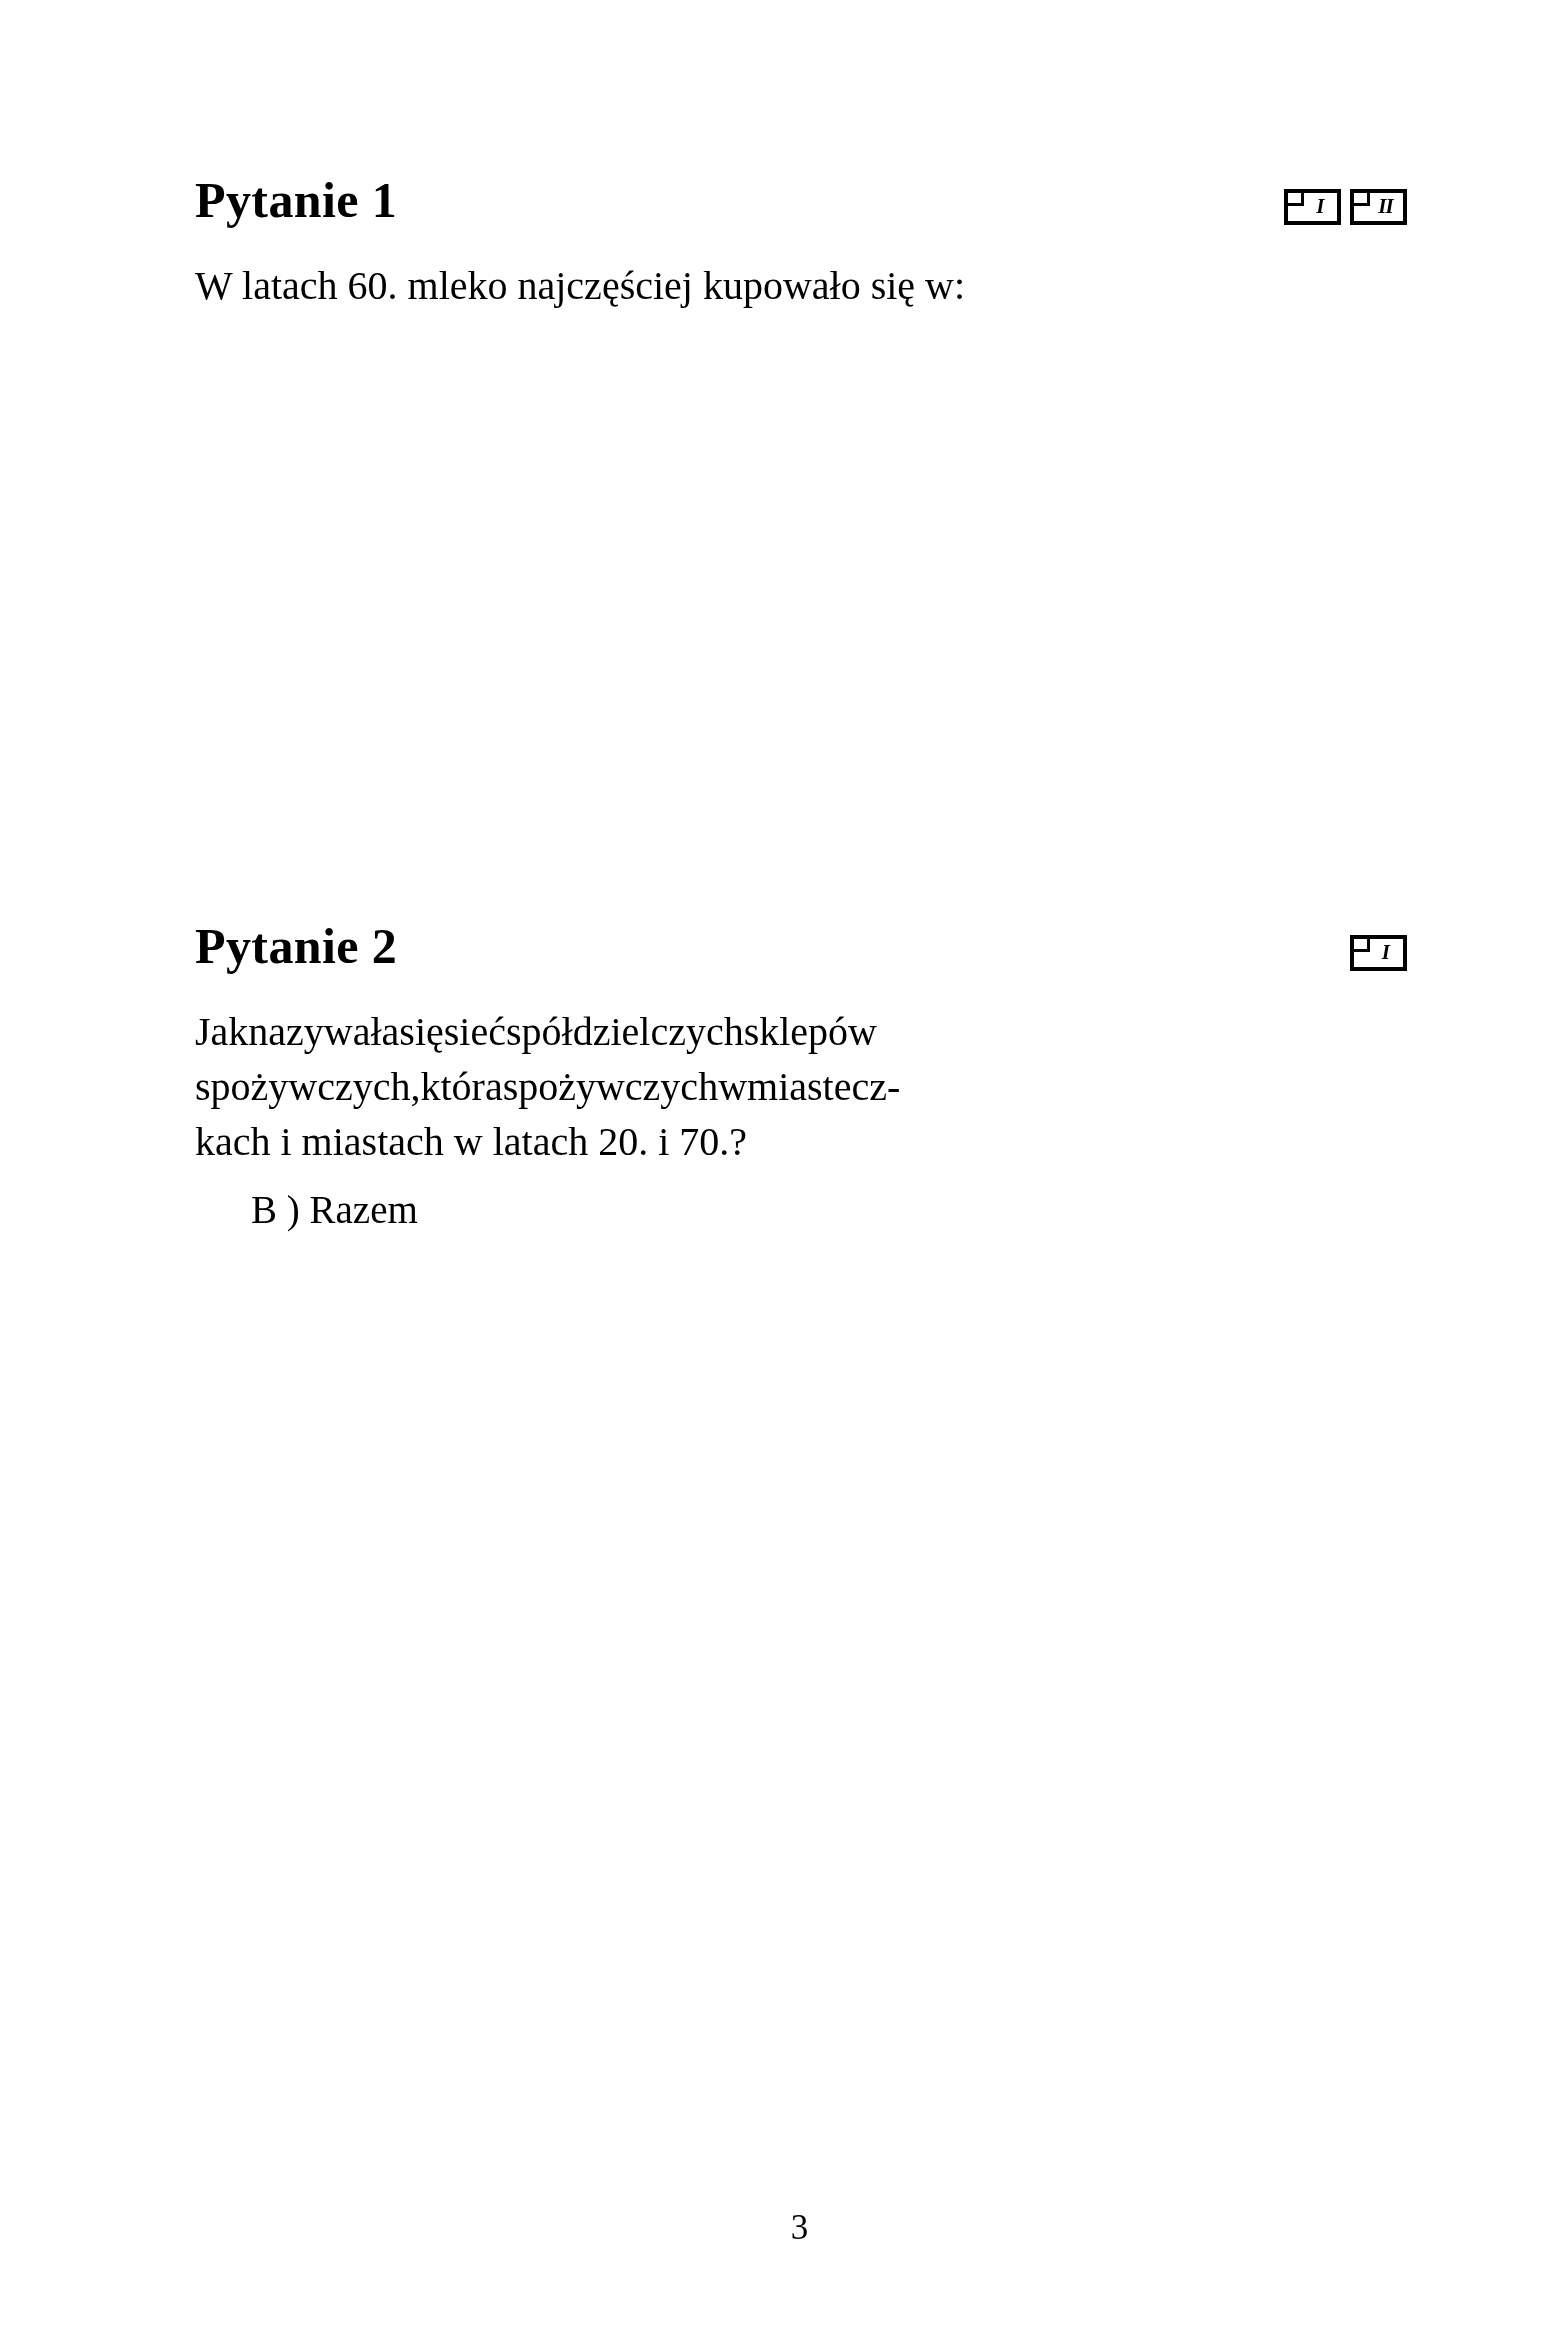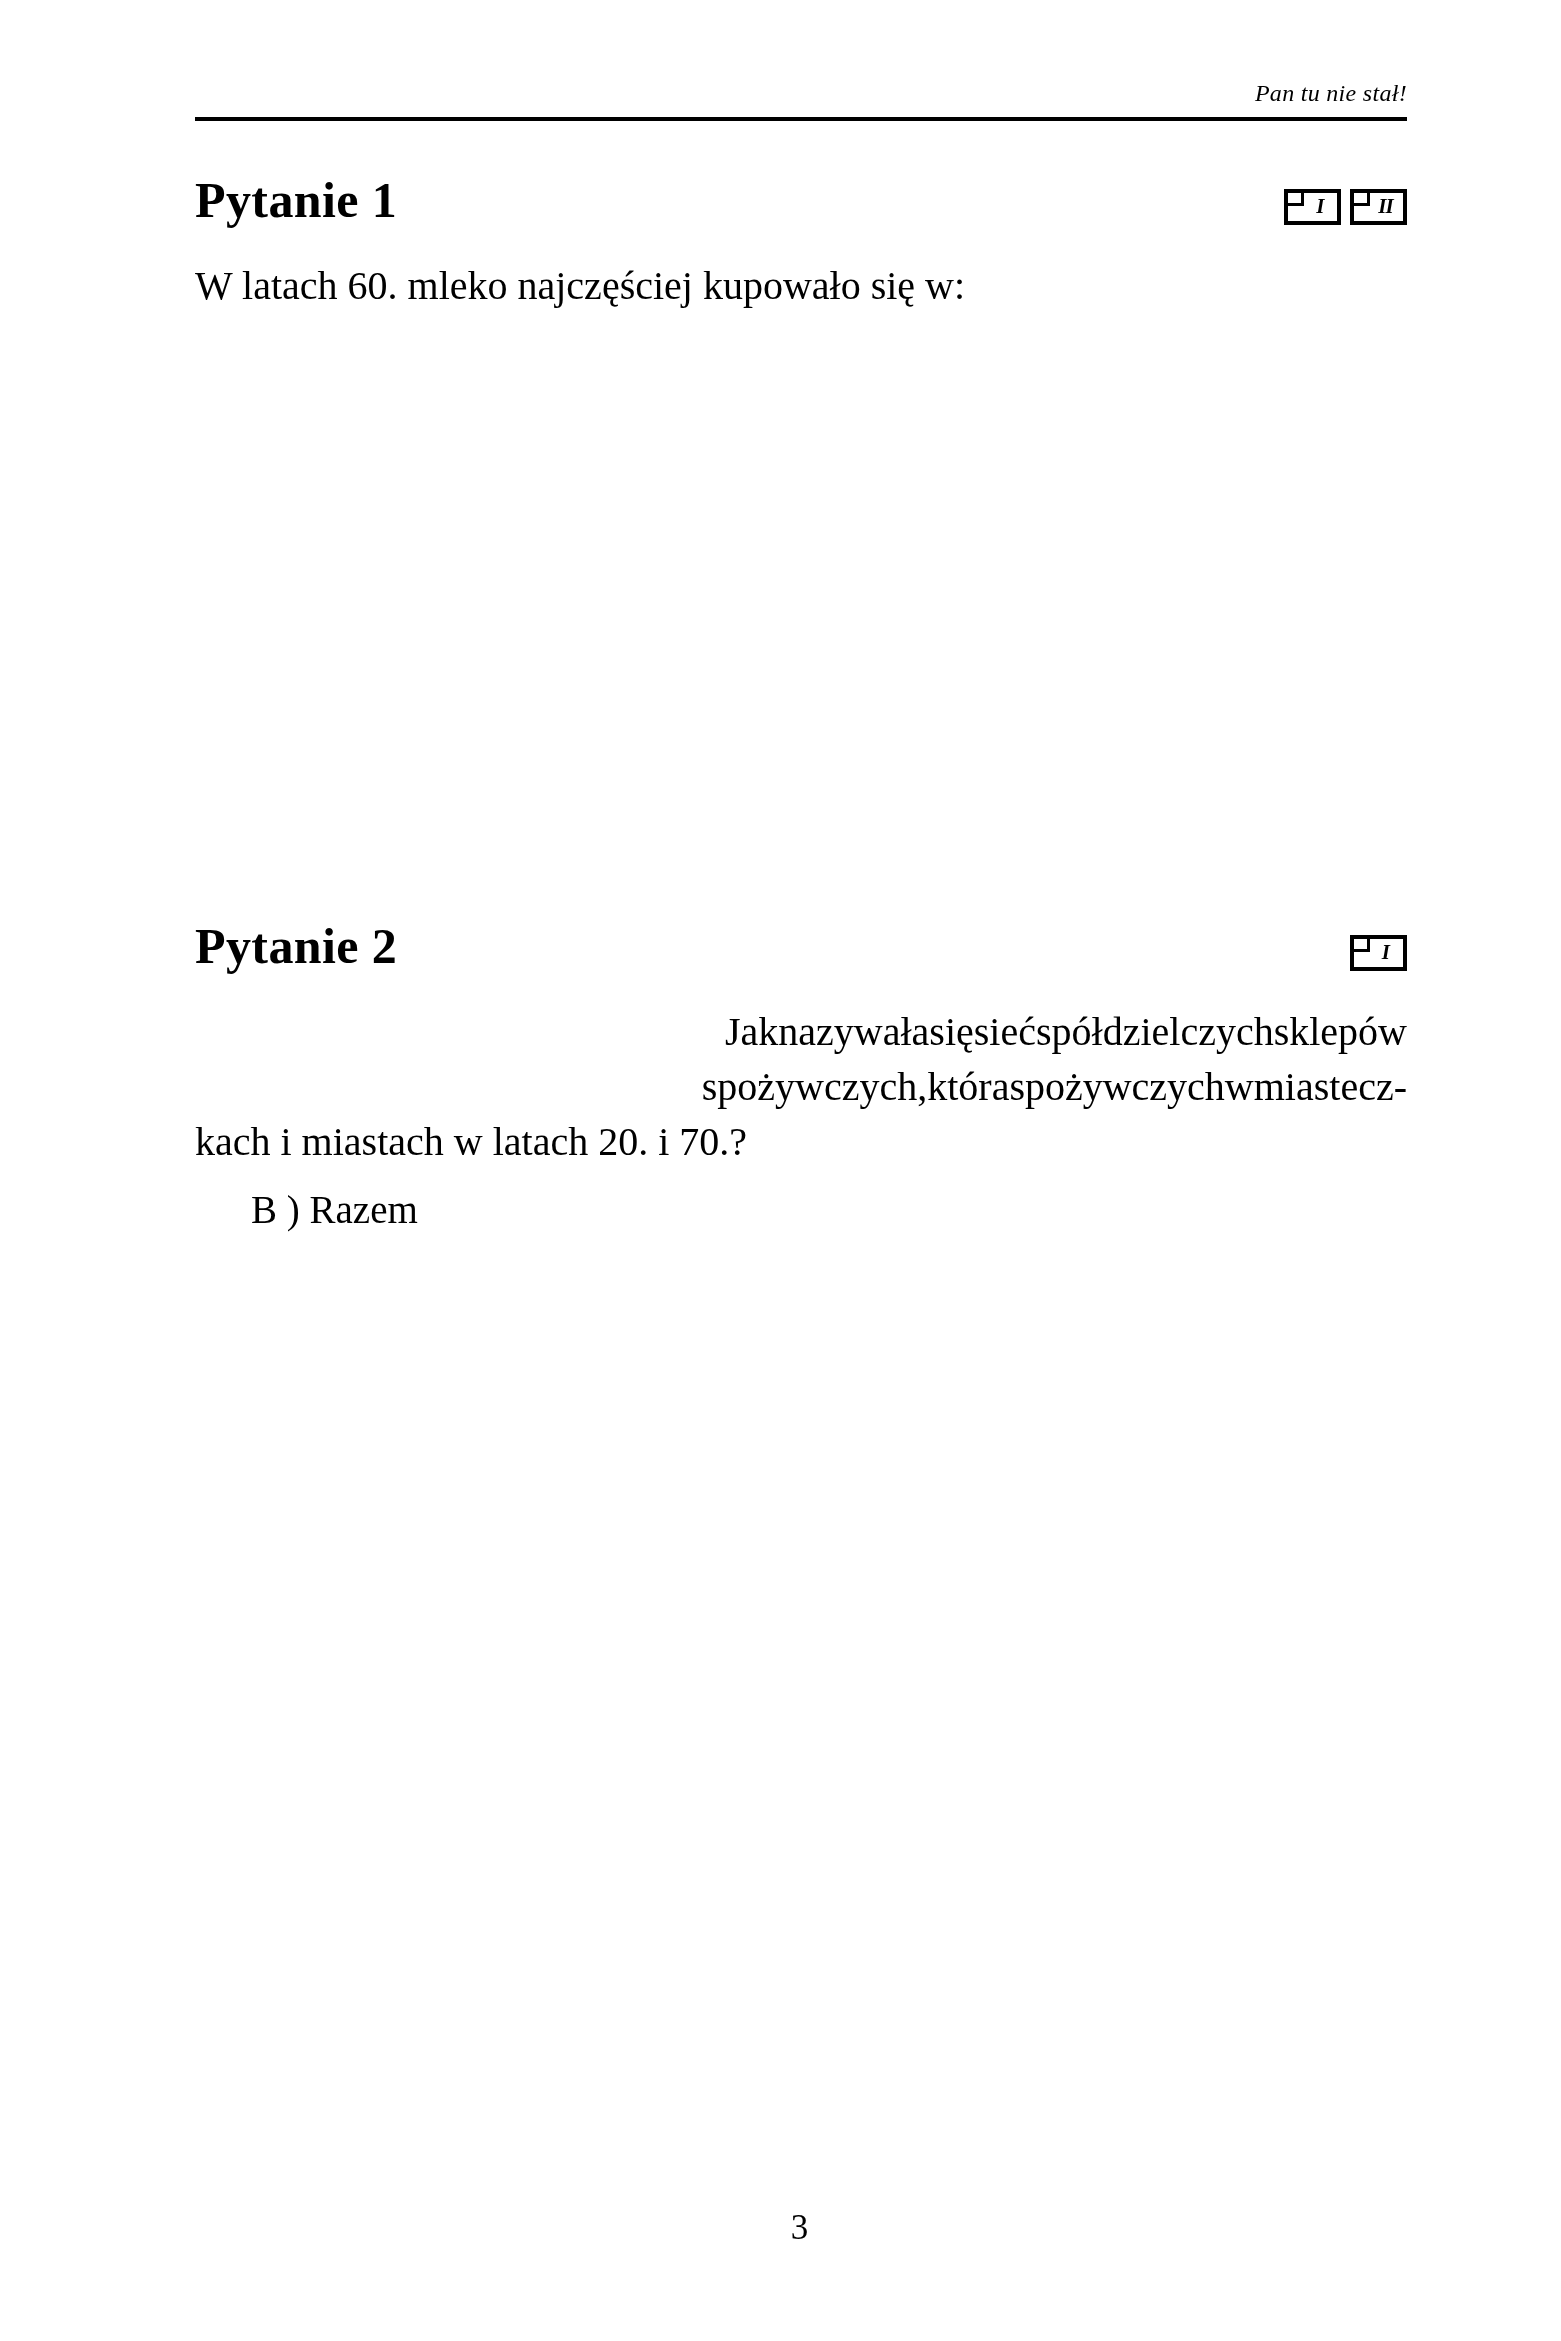--- a/index.html
+++ b/index.html
@@ -115,21 +115,21 @@
   .question-text.justified {
     text-align: justify;
     text-align-last: left;
   }
   .q-line {
     display: block;
     white-space: nowrap;
   }
   .q-line.spread {
     display: flex;
-    justify-content: flex-end;
+    justify-content: flex-start;
     width: 100%;
     font-family: Liberation Serif, serif;
   }
   .q-line.spread > span { white-space: pre; }
 
   
   .answers {
     margin-top: 21px;
     margin-left: 56px;
     list-style: none;
@@ -154,24 +154,20 @@
     line-height: 1;
   }
   
   .page-number span { position: relative; left: 19px; }
 </style>
 </head>
 <body>
 
 <div class="page">
 
-  <div class="header-area">
-    <div class="header-text">Pan tu nie stał!</div>
-    <div class="header-rule"></div>
-  </div>
 
   <section class="question-block" id="question-1">
     <div class="question-head">
       <div class="question-title">Pytanie 1</div>
       <div class="badges">
         <div class="badge">
           <span class="badge-notch"></span>
           <span class="badge-label">I</span>
         </div>
         <div class="badge">

